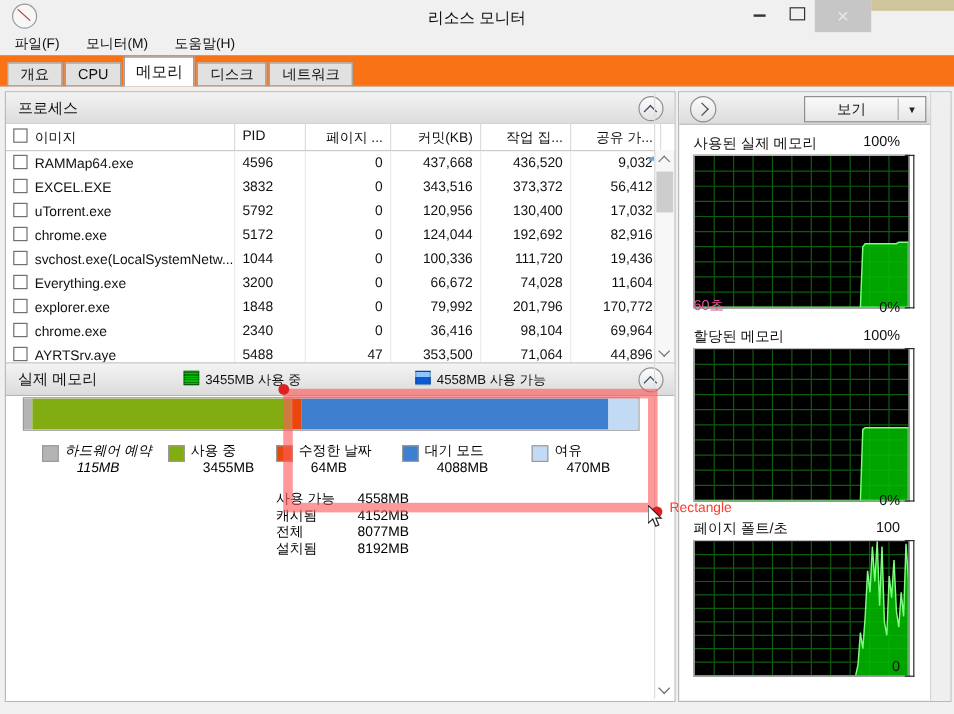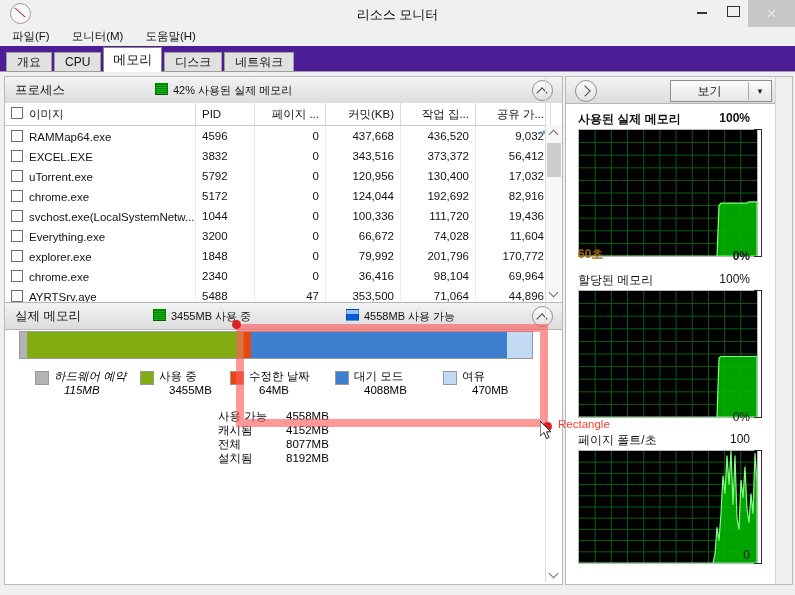--- a/index.html
+++ b/index.html
@@ -12,21 +12,21 @@
   .app{position:absolute;inset:0;background:#f0f0f0;}
 
   
   .bleed{position:absolute;left:0;top:0;width:795px;height:9px;
     background:#cfc49a;overflow:hidden;}
   .bleed-txt{position:absolute;left:178px;top:-4px;width:470px;
     font-size:11px;font-weight:bold;color:#8a7a42;white-space:nowrap;
     letter-spacing:.3px;}
 
   
-  .titlebar{position:absolute;left:0;top:0;width:795px;height:27px;
+  .titlebar{position:absolute;left:0;top:0;width:726px;height:27px;
     background:#f0f0f0;}
   .win-icon{position:absolute;left:10px;top:3px;width:19px;height:19px;
     border:1px solid #9a9a9a;border-radius:50%;background:#f7f7f7;}
   .win-icon:before{content:"";position:absolute;left:2px;top:8px;
     width:14px;height:1px;background:#b03a3a;transform:rotate(42deg);}
   .win-title{position:absolute;left:0;top:6px;width:795px;text-align:center;
     font-size:13px;color:#0a0a0a;}
   .wbtns{position:absolute;right:0;top:0;height:27px;display:flex;}
   .wbtn{width:31px;height:22px;position:relative;}
   .wbtn.close{width:47px;height:27px;background:#c6c6c6;}
@@ -36,21 +36,21 @@
   .wbtn .cl{position:absolute;left:0;top:0;width:47px;height:27px;
     color:#e8e8e8;font-size:17px;line-height:27px;text-align:center;}
 
   
   .menubar{position:absolute;left:0;top:27px;width:795px;height:19px;
     background:#f0f0f0;display:flex;align-items:center;padding-left:9px;}
   .menu-item{font-size:11.5px;color:#111;margin-right:16px;padding:1px 3px;cursor:default;}
 
   
   .tabstrip{position:absolute;left:0;top:46px;width:795px;height:26px;
-    background:#4c1d95;}
+    background:#f97316;}
   .tabs{position:absolute;left:6px;top:2px;display:flex;align-items:flex-end;height:24px;}
   .tab{height:19px;line-height:19px;padding:0 10px;font-size:12px;
     background:#e1e1e1;border:1px solid #9d9d9d;border-bottom:none;
     margin-right:2px;color:#111;cursor:default;white-space:nowrap;}
   .tab.active{height:24px;line-height:23px;background:#ffffff;
     border-color:#8a8a8a;font-size:13px;padding:0 9px;position:relative;z-index:3;}
   .tabline{position:absolute;left:0;top:71px;width:795px;height:1px;background:#9d9d9d;}
 
   
   .left-pane{position:absolute;left:4px;top:76px;width:557px;height:507px;
@@ -116,21 +116,21 @@
   .lg .box.hw{background:#b4b4b4;}
   .lg .box.inuse{background:#82ad12;}
   .lg .box.mod{background:#e8490b;}
   .lg .box.standby{background:#3f7fd0;}
   .lg .box.free{background:#c3daf4;}
   .lg .txt{line-height:14px;}
   .lg .txt .v{display:block;margin-left:10px;}
 
   .sumtable{position:absolute;left:213px;top:106px;font-size:11.5px;line-height:14px;}
   .sumrow{display:flex;}
-  .sumrow .k{width:68px;}
+  .sumrow .k{width:68px;margin-left:12px;}
   .sumrow .v{width:70px;}
 
   
   .redrect{position:absolute;left:236px;top:324px;width:312px;height:103px;
     border:8px solid rgba(255,90,90,.62);box-sizing:border-box;pointer-events:none;z-index:30;}
   .handle{position:absolute;width:9px;height:9px;border-radius:50%;background:#e02020;z-index:31;}
   .rect-label{position:absolute;left:558px;top:418px;font-size:11.5px;color:#ff3b30;z-index:31;}
   .cursor{position:absolute;left:540px;top:421px;width:14px;height:20px;z-index:32;}
 
   
@@ -144,21 +144,21 @@
     background:linear-gradient(#fbfbfb,#e6e6e6);border:1px solid #8f8f8f;
     display:flex;align-items:center;}
   .viewbtn .lbl{flex:1;text-align:center;font-size:12px;color:#111;}
   .viewbtn .sep{width:1px;height:18px;background:#a9a9a9;}
   .viewbtn .car{width:22px;text-align:center;font-size:8px;color:#222;}
 
   .graph-block{position:absolute;left:12px;width:186px;}
   .g-title{position:absolute;left:0;top:0;font-size:12px;color:#111;white-space:nowrap;}
   .g-max{position:absolute;right:14px;top:0;font-size:12px;color:#111;}
   .g-min{position:absolute;right:14px;bottom:0;font-size:12px;color:#111;}
-  .g-footl{position:absolute;left:0;bottom:0;font-size:12px;color:#a16207;}
+  .g-footl{position:absolute;left:0;bottom:0;font-size:12px;color:#ec4899;}
   .g-canvas{position:absolute;left:0;width:178px;background:#000;
     border:1px solid #b8b8b8;}
   .g-bracket{position:absolute;right:2px;width:7px;border:1px solid #2a2a2a;
     border-left:none;}
 
   .rsb{position:absolute;right:0;top:0;width:16px;height:100%;
     background:#efefef;border-left:1px solid #d5d5d5;}
 </style>
 </head>
 <body>
@@ -199,23 +199,20 @@
       <div class="tab">디스크</div>
       <div class="tab">네트워크</div>
     </div>
   </div>
   <div class="tabline"></div>
 
   <div class="left-pane">
 
     <div class="sec-head">
       <div class="sec-title">프로세스</div>
-      <div class="sec-legend" style="left:150px;">
-        <span class="sw grn"></span><span>42% 사용된 실제 메모리</span>
-      </div>
       <div class="collapse"></div>
     </div>
 
     <div class="proc-wrap">
       <table class="tbl">
         <thead>
             <tr>
           <th class="l" style="width:178px"><span class="cbx"></span><span>이미지</span></th>
           <th class="l" style="width:46px">PID</th>
           <th style="width:58px">페이지 ...</th>
@@ -396,21 +393,21 @@
     <div class="rp-head">
       <div class="rp-arrow"></div>
       <div class="viewbtn">
         <div class="lbl">보기</div>
         <div class="sep"></div>
         <div class="car">▼</div>
       </div>
     </div>
 
     <div id="graphs">
-        <div class="graph-block" style="top: 34px; height: 152px; font-weight: bold;">
+        <div class="graph-block" style="top: 34px; height: 152px;">
           <div class="g-title">사용된 실제 메모리</div>
           <div class="g-max">100%</div>
           <div class="g-canvas" style="top:18px;height:126px">
             <svg width="178" height="126" style="display:block">
               <line x1="16.181818181818183" y1="0" x2="16.181818181818183" y2="126" stroke="#0e5c0e" stroke-width="1"></line>
               <line x1="32.36363636363637" y1="0" x2="32.36363636363637" y2="126" stroke="#0e5c0e" stroke-width="1"></line>
               <line x1="48.54545454545455" y1="0" x2="48.54545454545455" y2="126" stroke="#0e5c0e" stroke-width="1"></line>
               <line x1="64.72727272727273" y1="0" x2="64.72727272727273" y2="126" stroke="#0e5c0e" stroke-width="1"></line>
               <line x1="80.9090909090909" y1="0" x2="80.9090909090909" y2="126" stroke="#0e5c0e" stroke-width="1"></line>
               <line x1="97.0909090909091" y1="0" x2="97.0909090909091" y2="126" stroke="#0e5c0e" stroke-width="1"></line>

